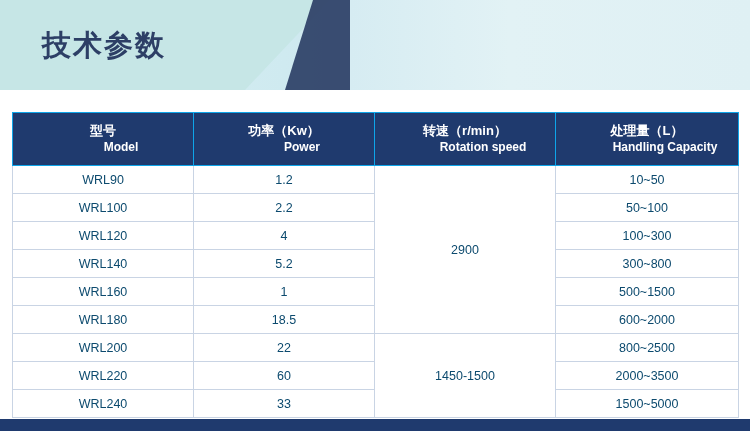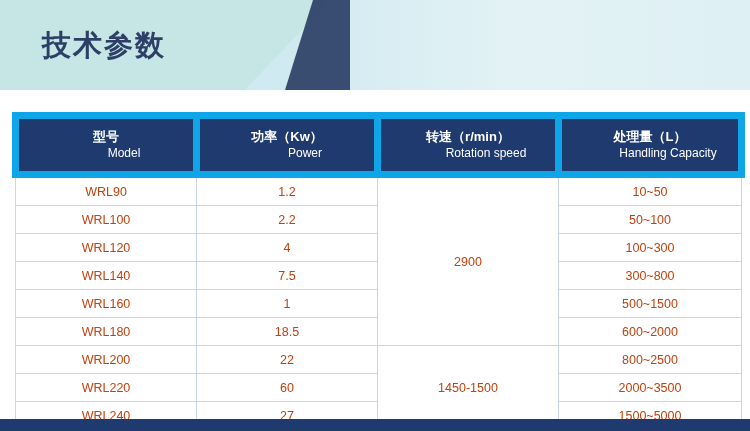--- a/index.html
+++ b/index.html
@@ -88,42 +88,42 @@
     table-layout: fixed;
   }
   table.spec th, table.spec td {
     border: 1px solid #c9d4e4;
     text-align: center;
     vertical-align: middle;
   }
   table.spec thead th {
     background: #1f3a6e;
     color: #ffffff;
-    border: 7px solid #0ea5e9;
+    border: 1px solid #0ea5e9;
     height: 48px;
     font-size: 12.5px;
     font-weight: bold;
     line-height: 16px;
     padding: 2px 0;
   }
   table.spec thead th .cn {
     display: block;
     font-size: 13px;
     font-weight: bold;
   }
   table.spec thead th .en {
     display: block;
     font-size: 12px;
-    font-weight: normal;
+    font-weight: bold;
     padding-left: 36px;
   }
   table.spec tbody td {
     height: 27px;
     font-size: 12.5px;
-    color: #c2410c;
+    color: #0c4a6e;
     background: #ffffff;
     padding: 0;
   }
   .col-model { width: 181px; }
   .col-power { width: 181px; }
   .col-speed { width: 181px; }
   .col-cap { width: 183px; }
 
   
   .bottom-bar {
@@ -188,21 +188,21 @@
           <td>2.2</td>
           <td>50~100</td>
         </tr>
         <tr>
           <td>WRL120</td>
           <td>4</td>
           <td>100~300</td>
         </tr>
         <tr>
           <td>WRL140</td>
-          <td>7.5</td>
+          <td>5.2</td>
           <td>300~800</td>
         </tr>
         <tr>
           <td>WRL160</td>
           <td>1</td>
           <td>500~1500</td>
         </tr>
         <tr>
           <td>WRL180</td>
           <td>18.5</td>
@@ -214,21 +214,21 @@
           <td rowspan="3">1450-1500</td>
           <td>800~2500</td>
         </tr>
         <tr>
           <td>WRL220</td>
           <td>60</td>
           <td>2000~3500</td>
         </tr>
         <tr>
           <td>WRL240</td>
-          <td>27</td>
+          <td>33</td>
           <td>1500~5000</td>
         </tr>
       </tbody>
     </table>
   </div>
 
   <div class="bottom-bar"></div>
 </div>
 
 </body></html>

